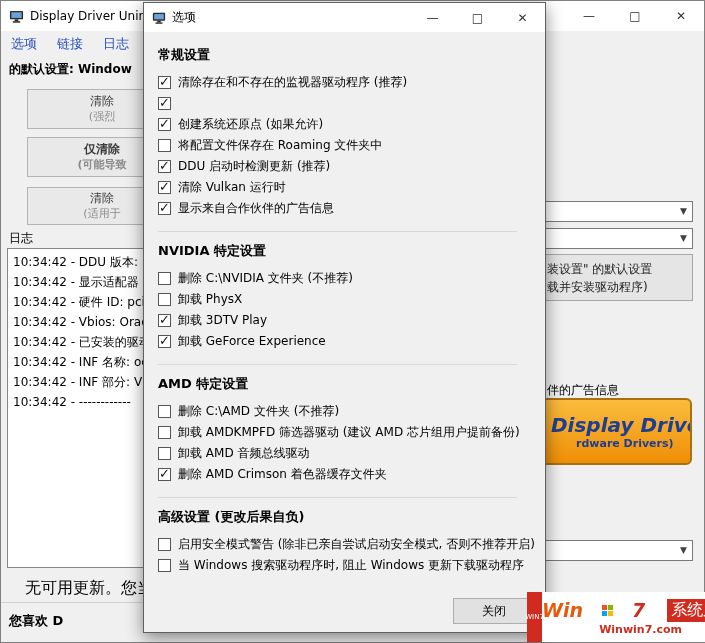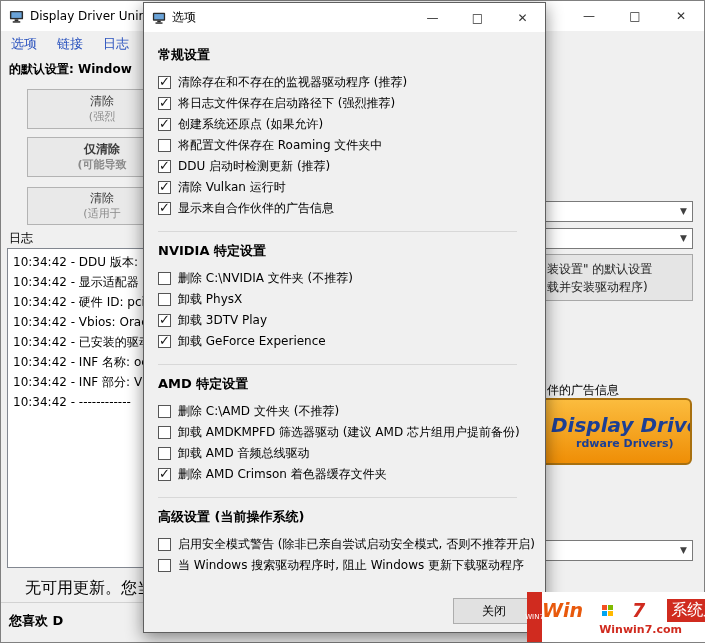--- a/index.html
+++ b/index.html
@@ -186,21 +186,20 @@
       <div class="check-row">
         <span class="checkbox checked">
             <span class="mark">✓</span>
           </span>
         <span class="check-label">清除存在和不存在的监视器驱动程序 (推荐)</span>
       </div>
       <div class="check-row">
         <span class="checkbox checked">
             <span class="mark">✓</span>
           </span>
-        <span class="check-label">将日志文件保存在启动路径下 (强烈推荐)</span>
       </div>
       <div class="check-row">
         <span class="checkbox checked">
             <span class="mark">✓</span>
           </span>
         <span class="check-label">创建系统还原点 (如果允许)</span>
       </div>
       <div class="check-row">
         <span class="checkbox"></span>
         <span class="check-label">将配置文件保存在 Roaming 文件夹中</span>
@@ -267,21 +266,21 @@
       </div>
       <div class="check-row">
         <span class="checkbox checked">
             <span class="mark">✓</span>
           </span>
         <span class="check-label">删除 AMD Crimson 着色器缓存文件夹</span>
       </div>
 
       <hr class="sep">
 
-      <div class="section-title">高级设置 (当前操作系统)</div>
+      <div class="section-title">高级设置 (更改后果自负)</div>
 
       <div class="check-row">
         <span class="checkbox"></span>
         <span class="check-label">启用安全模式警告 (除非已亲自尝试启动安全模式, 否则不推荐开启)</span>
       </div>
       <div class="check-row">
         <span class="checkbox"></span>
         <span class="check-label">当 Windows 搜索驱动程序时, 阻止 Windows 更新下载驱动程序</span>
       </div>
 

